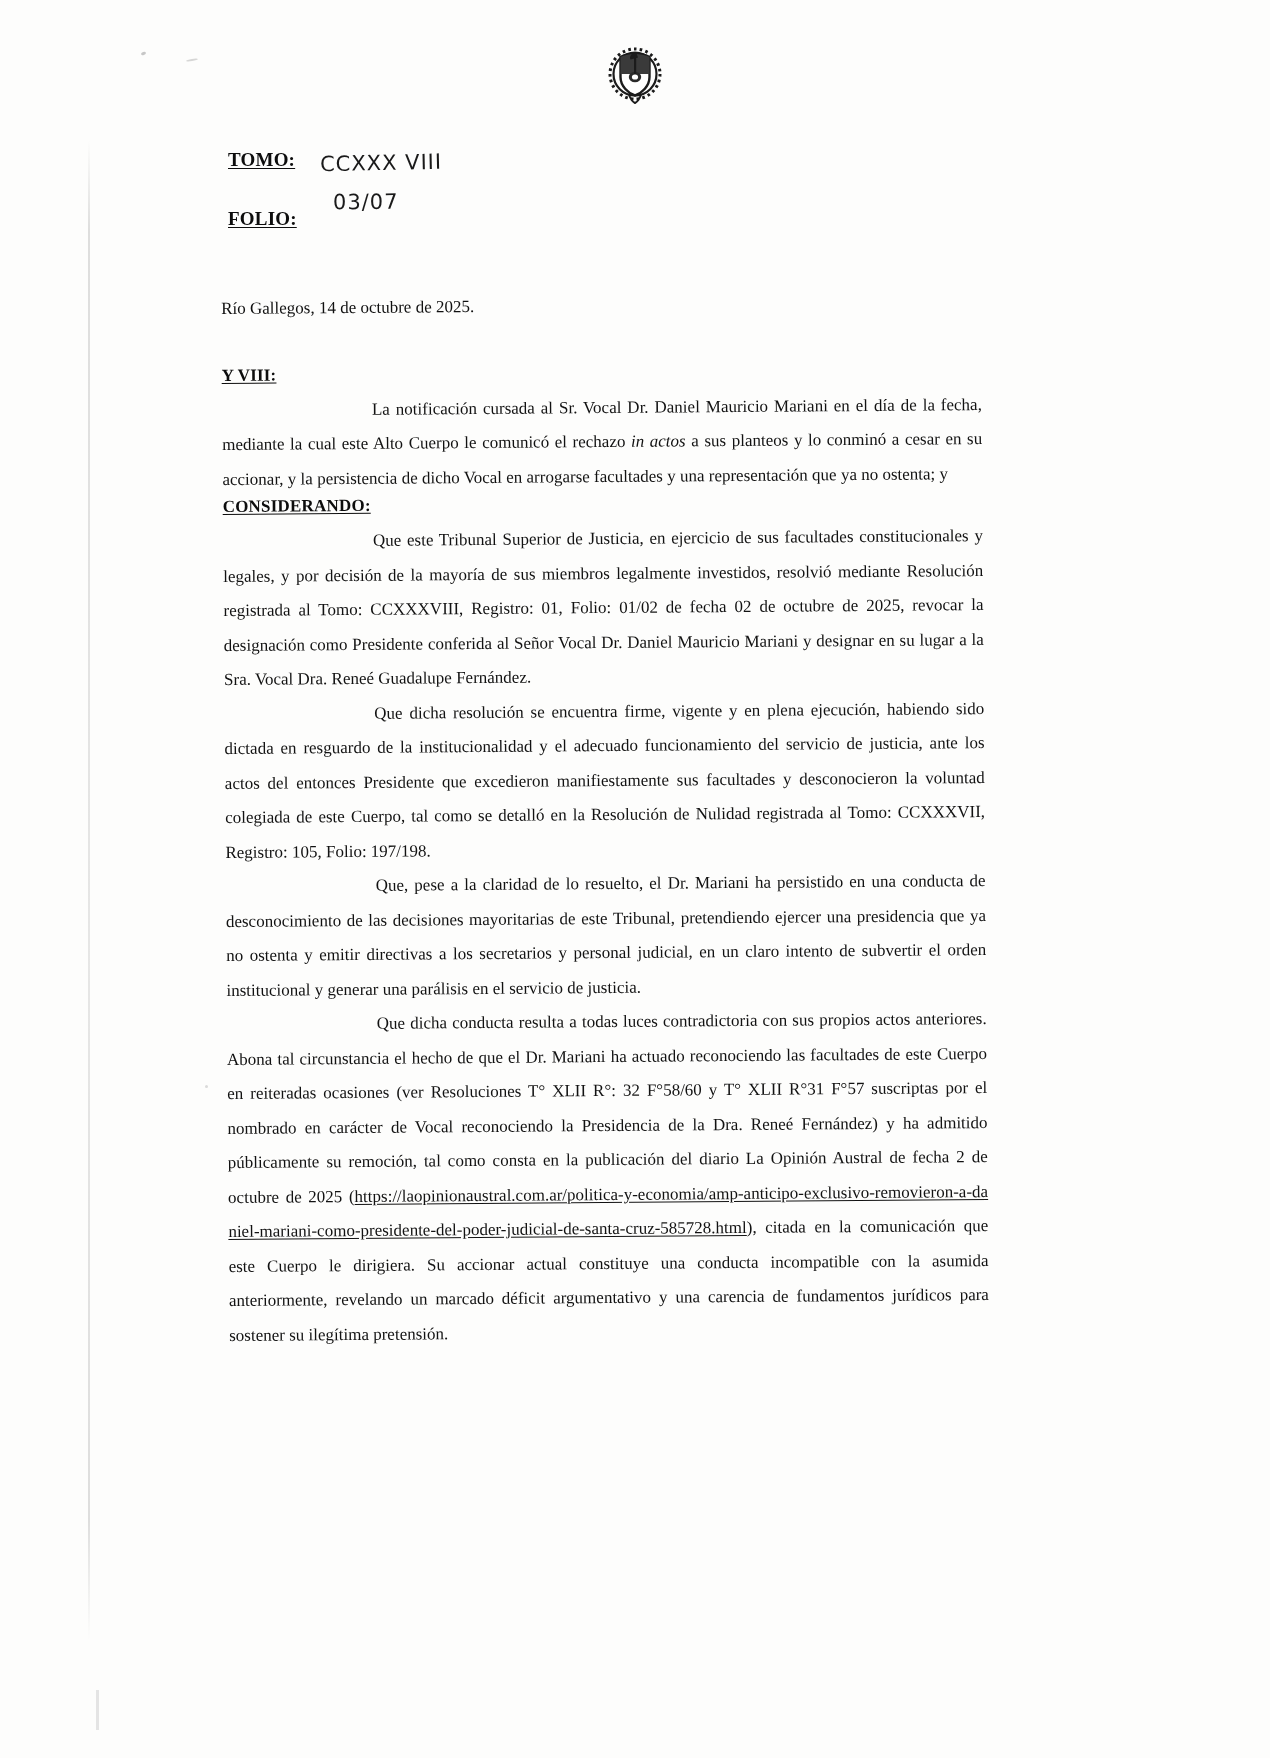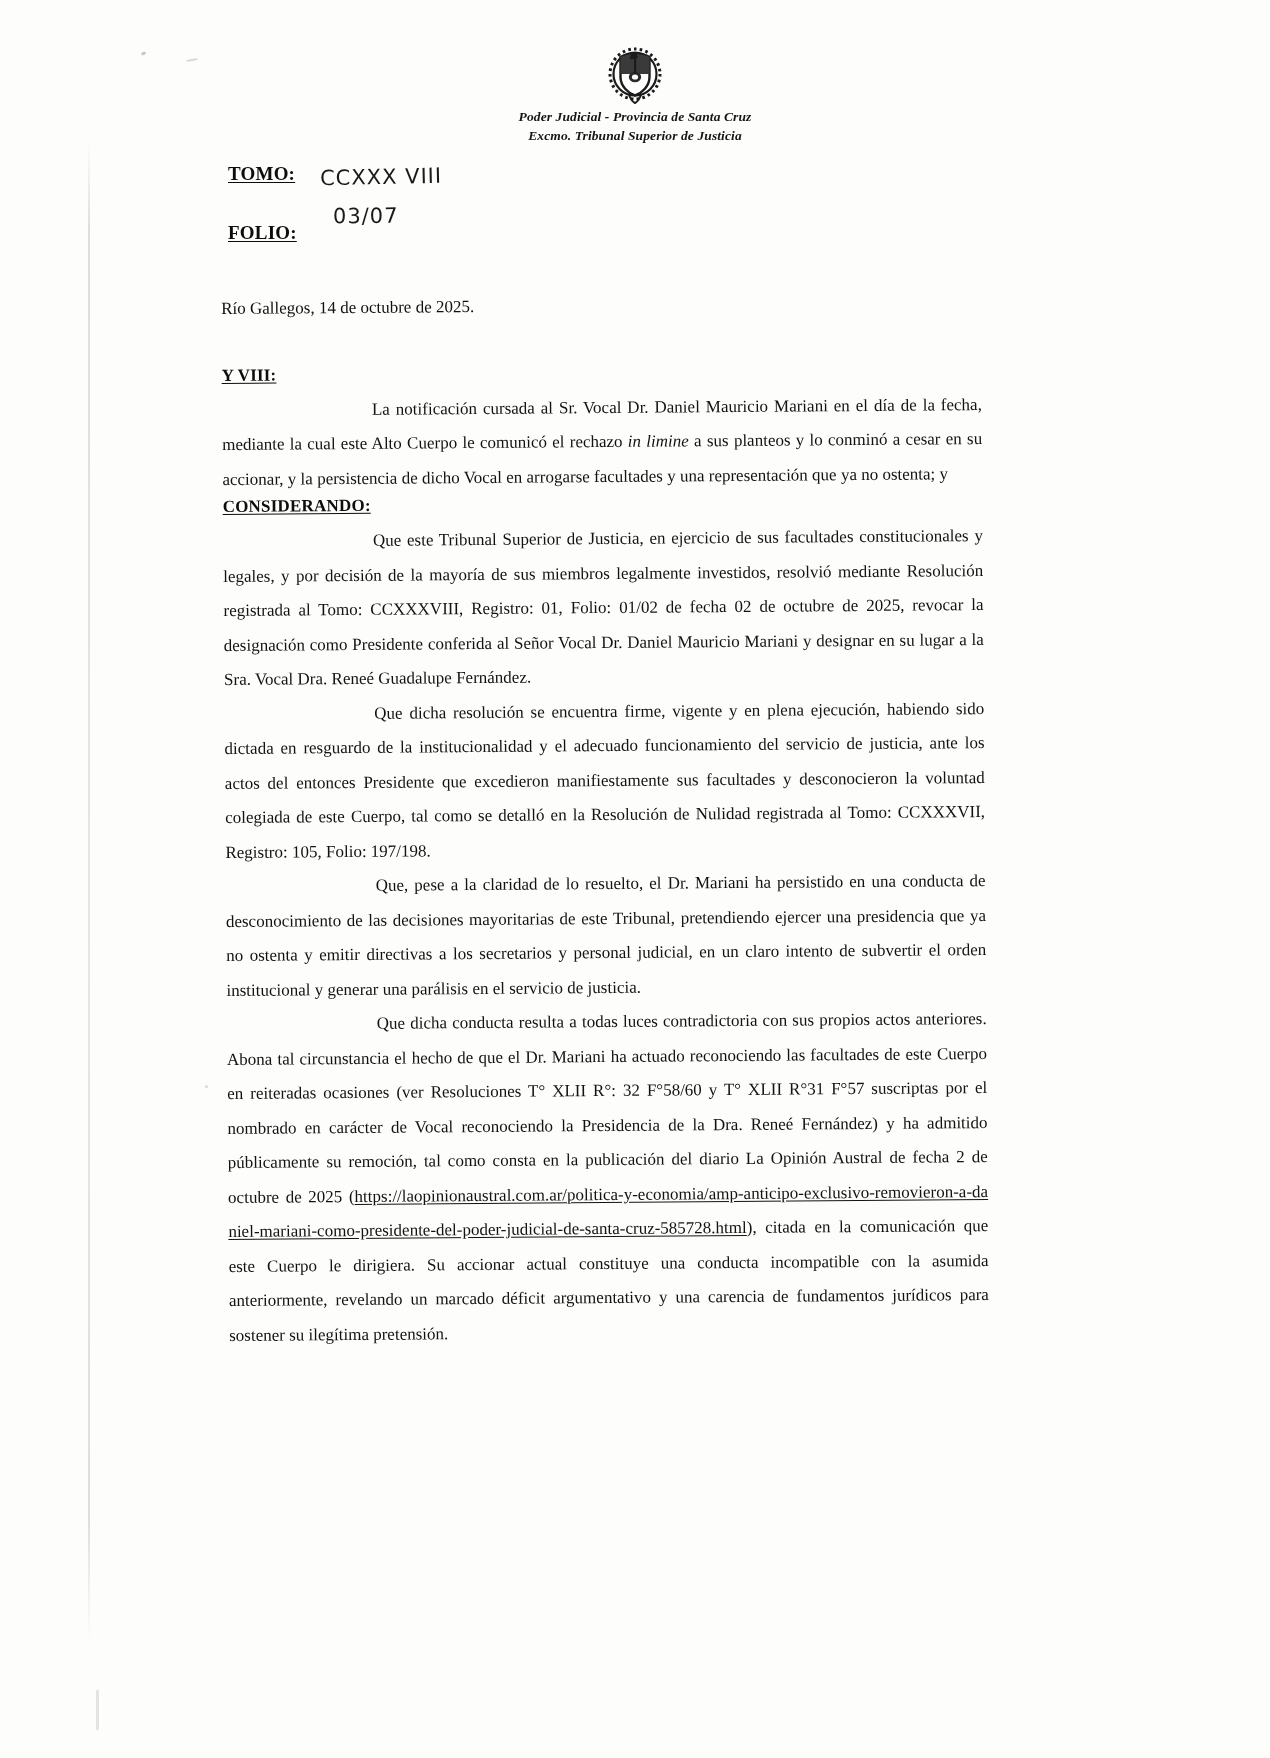--- a/index.html
+++ b/index.html
@@ -71,21 +71,21 @@
     letter-spacing: .1px;
     color: #161616;
     line-height: 1.38;
   }
   .header-lines div { white-space: nowrap; }
 
   
   .registry {
     position: absolute;
     left: 228px;
-    top: 163px;
+    top: 149px;
     width: 620px;
   }
   .registry-row {
     position: relative;
     height: 35px;
   }
   .registry-label {
     display: inline-block;
     font-weight: bold;
     font-size: 19px;
@@ -184,43 +184,39 @@
           <rect x="27" y="12" width="2.2" height="18" fill="#1b1b1b"></rect>
 
           <path d="M23 14 C23 10.5 26 8.5 29.5 9.5 L31 13.5 L23.5 15.5 Z" fill="#1b1b1b"></path>
         </g>
 
         <path d="M22 51 C24 56 26 58 28 59 C30 58 32 56 34 51" fill="none" stroke="#1b1b1b" stroke-width="2"></path>
       </svg>
     </span>
   </div>
 
-  <div class="header-lines">
-    <div>Poder Judicial - Provincia de Santa Cruz</div>
-    <div>Excmo. Tribunal Superior de Justicia</div>
-  </div>
 
   <div class="registry">
     <div class="registry-row">
       <span class="registry-label w-tomo">TOMO:</span>
       <span class="registry-value hw-tomo">CCXXX VIII</span>
     </div>
     <div class="registry-row">
       <span class="registry-label w-folio">FOLIO:</span>
       <span class="registry-value hw-folio">03/07</span>
     </div>
   </div>
 
   <div class="body-col skew-wrap">
     <div class="dateline">Río Gallegos, 14 de octubre de 2025.</div>
 
     <div>
       <div class="section-head">Y VIII:</div>
       <div>
-          <p class="para"><span>La notificación cursada al Sr. Vocal Dr. Daniel Mauricio Mariani en el día de la fecha, mediante la cual este Alto Cuerpo le comunicó el rechazo </span><em>in limine</em><span> a sus planteos y lo conminó a cesar en su accionar, y la persistencia de dicho Vocal en arrogarse facultades y una representación que ya no ostenta; y</span></p>
+          <p class="para"><span>La notificación cursada al Sr. Vocal Dr. Daniel Mauricio Mariani en el día de la fecha, mediante la cual este Alto Cuerpo le comunicó el rechazo </span><em>in actos</em><span> a sus planteos y lo conminó a cesar en su accionar, y la persistencia de dicho Vocal en arrogarse facultades y una representación que ya no ostenta; y</span></p>
         </div>
     </div>
 
     <div>
       <div class="section-head">CONSIDERANDO:</div>
       <div>
           <p class="para"><span>Que este Tribunal Superior de Justicia, en ejercicio de sus facultades constitucionales y legales, y por decisión de la mayoría de sus miembros legalmente investidos, resolvió mediante Resolución registrada al Tomo: CCXXXVIII, Registro: 01, Folio: 01/02 de fecha 02 de octubre de 2025, revocar la designación como Presidente conferida al Señor Vocal Dr. Daniel Mauricio Mariani y designar en su lugar a la Sra. Vocal Dra. Reneé Guadalupe Fernández.</span></p>
           <p class="para"><span>Que dicha resolución se encuentra firme, vigente y en plena ejecución, habiendo sido dictada en resguardo de la institucionalidad y el adecuado funcionamiento del servicio de justicia, ante los actos del entonces Presidente que excedieron manifiestamente sus facultades y desconocieron la voluntad colegiada de este Cuerpo, tal como se detalló en la Resolución de Nulidad registrada al Tomo: CCXXXVII, Registro: 105, Folio: 197/198.</span></p>
           <p class="para"><span>Que, pese a la claridad de lo resuelto, el Dr. Mariani ha persistido en una conducta de desconocimiento de las decisiones mayoritarias de este Tribunal, pretendiendo ejercer una presidencia que ya no ostenta y emitir directivas a los secretarios y personal judicial, en un claro intento de subvertir el orden institucional y generar una parálisis en el servicio de justicia.</span></p>
           <p class="para"><span>Que dicha conducta resulta a todas luces contradictoria con sus propios actos anteriores. Abona tal circunstancia el hecho de que el Dr. Mariani ha actuado reconociendo las facultades de este Cuerpo en reiteradas ocasiones (ver Resoluciones T° XLII R°: 32 F°58/60 y T° XLII R°31 F°57 suscriptas por el nombrado en carácter de Vocal reconociendo la Presidencia de la Dra. Reneé Fernández) y ha admitido públicamente su remoción, tal como consta en la publicación del diario La Opinión Austral de fecha 2 de octubre de 2025 (</span><span class="url">https://laopinionaustral.com.ar/politica-y-economia/amp-anticipo-exclusivo-removieron-a-daniel-mariani-como-presidente-del-poder-judicial-de-santa-cruz-585728.html</span><span>), citada en la comunicación que este Cuerpo le dirigiera. Su accionar actual constituye una conducta incompatible con la asumida anteriormente, revelando un marcado déficit argumentativo y una carencia de fundamentos jurídicos para sostener su ilegítima pretensión.</span></p>

